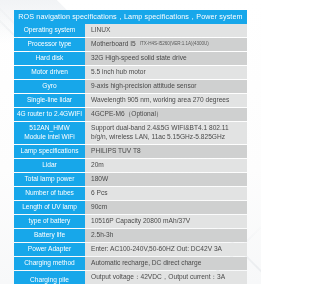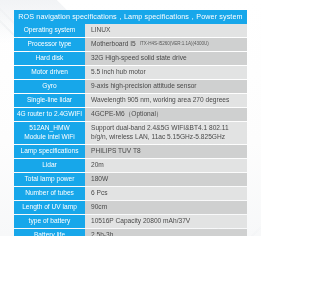--- a/index.html
+++ b/index.html
@@ -9,21 +9,21 @@
   body {
     width: 261px;
     height: 300px;
     overflow: hidden;
     background: #ffffff;
     font-family: "Liberation Sans", sans-serif;
   }
   #page {
     position: relative;
     width: 261px;
-    height: 236px;
+    height: 284px;
     background: linear-gradient(180deg, #ffffff 0%, #fdfdfd 60%, #f7f8f9 100%);
     overflow: hidden;
   }
   
   .bg-streak {
     position: absolute;
     background: linear-gradient(90deg, rgba(0,0,0,0.0) 0%, rgba(170,180,190,0.16) 50%, rgba(0,0,0,0.0) 100%);
     pointer-events: none;
   }
   .streak-a {

